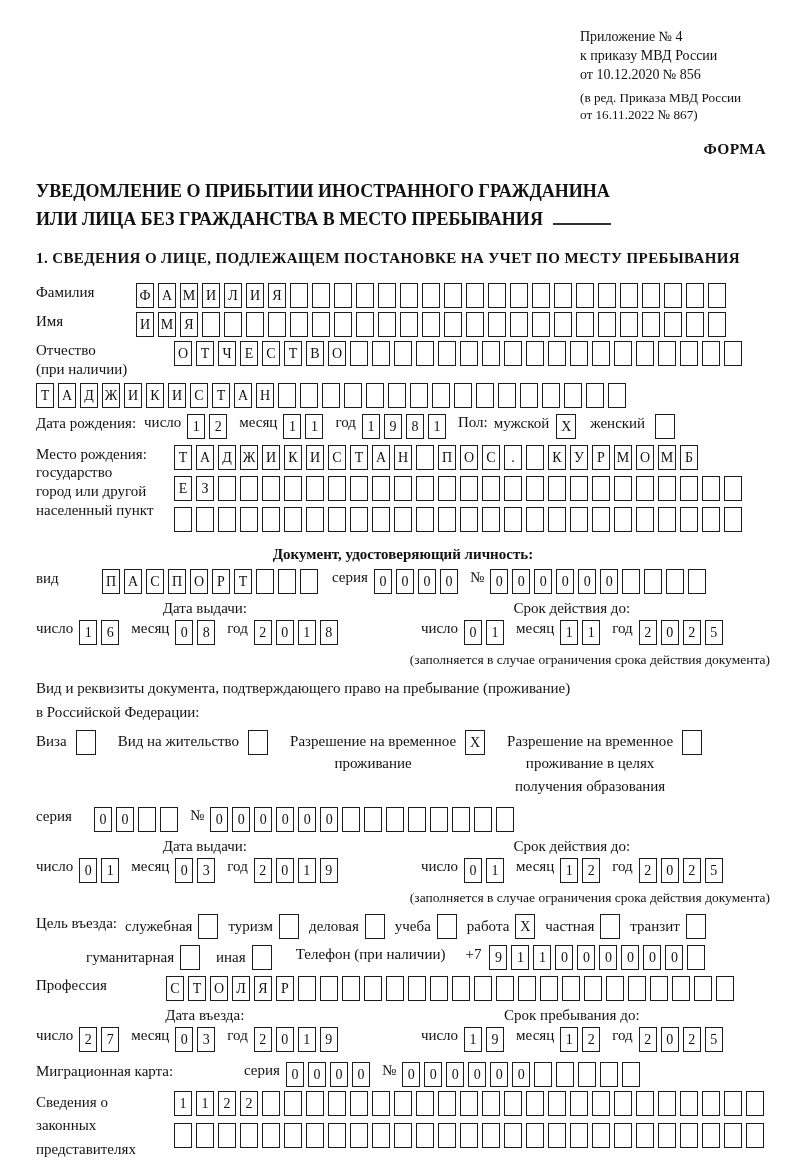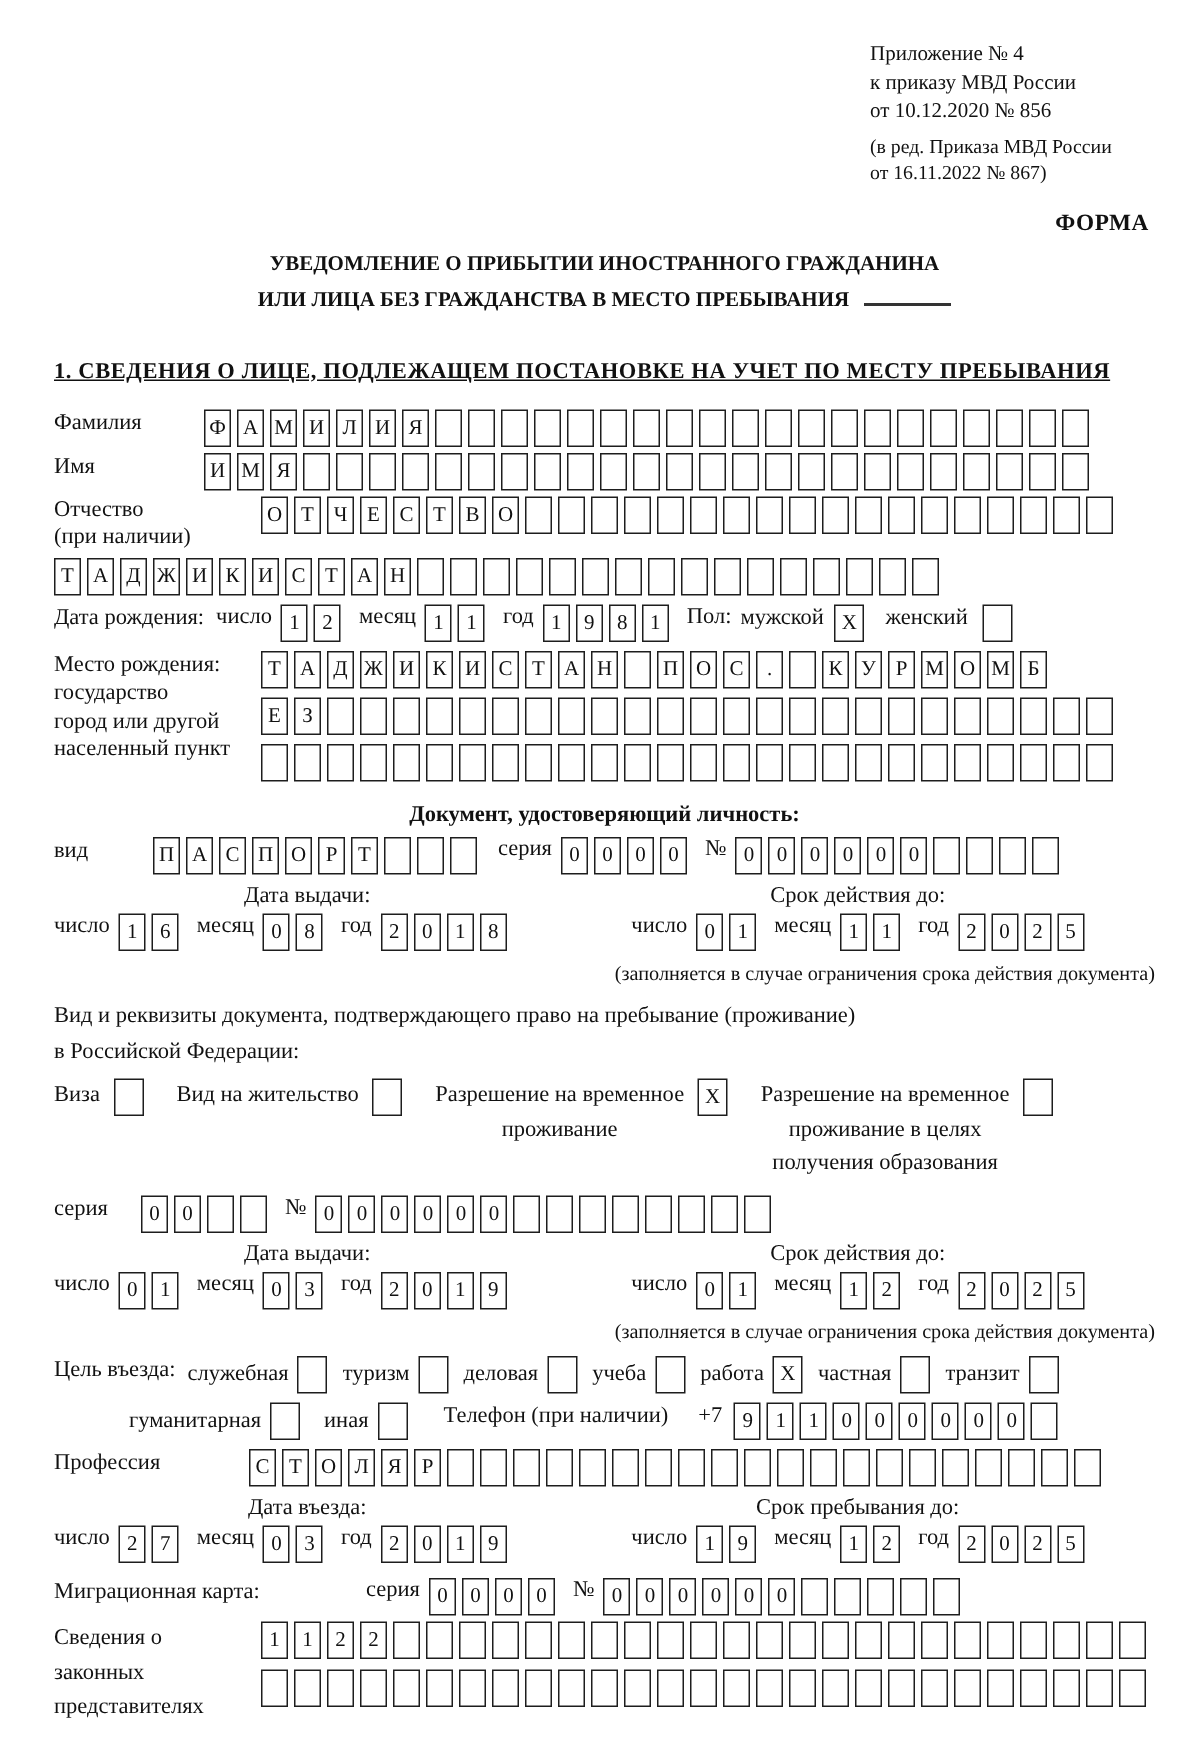--- a/index.html
+++ b/index.html
@@ -5,23 +5,23 @@
   html,body{margin:0;padding:0;background:#ffffff;}
   body{
     width:800px;height:1163px;box-sizing:border-box;
     padding:28px 30px 0 36px;
     font-family:"Liberation Serif","DejaVu Serif",serif;
     font-size:15px;color:#111;
   }
   .appendix{margin-left:auto;width:190px;line-height:1.35;font-size:14px;}
   .appendix .rev{font-size:13.2px;margin-top:4px;}
   .forma{margin-top:16px;text-align:right;font-weight:bold;font-size:15.5px;letter-spacing:.4px;padding-right:4px;}
-  .title{margin-top:8px;text-align:center;font-weight:bold;font-size:14px;line-height:1.55;}
+  .title{margin-top:20px;text-align:left;font-weight:bold;font-size:18px;line-height:1.55;}
   .title .blank{display:inline-block;width:58px;border-bottom:2px solid #333;height:14px;margin-left:10px;}
-  .section-heading{margin-top:28px;font-weight:bold;font-size:15px;letter-spacing:.4px;text-decoration:underline;}
+  .section-heading{margin-top:16px;font-weight:bold;font-size:15px;letter-spacing:.4px;}
   .rows{margin-top:16px;}
   .frow{display:flex;align-items:flex-start;margin-bottom:4px;}
   .frow-top{display:flex;align-items:flex-start;margin-bottom:4px;}
   .flabel{flex:none;line-height:1.25;}
   .w100{width:100px;} .w138{width:138px;} .w130{width:130px;}
   .boxrow{display:inline-flex;gap:4px;flex:none;}
   .box{
     flex:none;display:inline-block;width:16px;height:23px;
     border:1.6px solid #1d1d1d;text-align:center;
     font-size:14px;line-height:23px;background:#fff;

